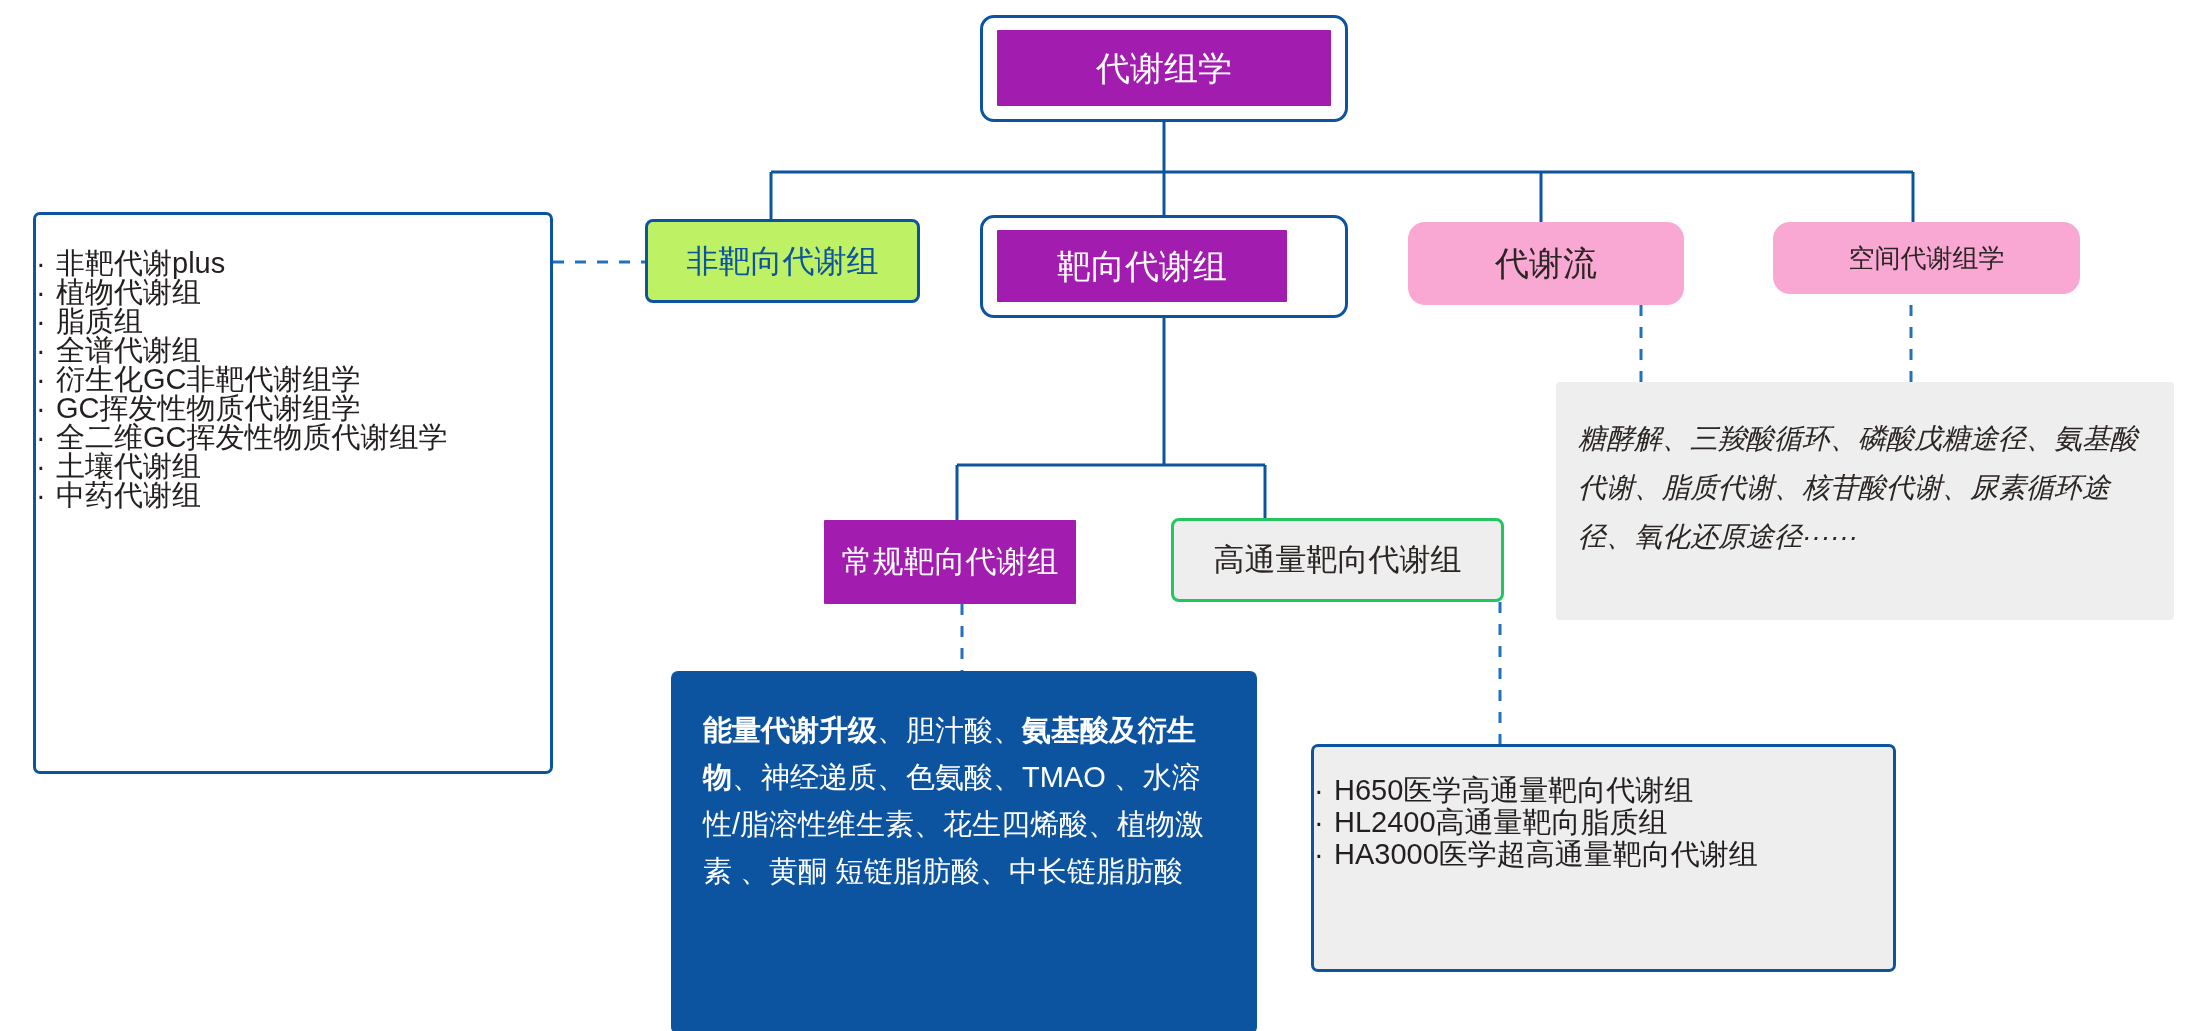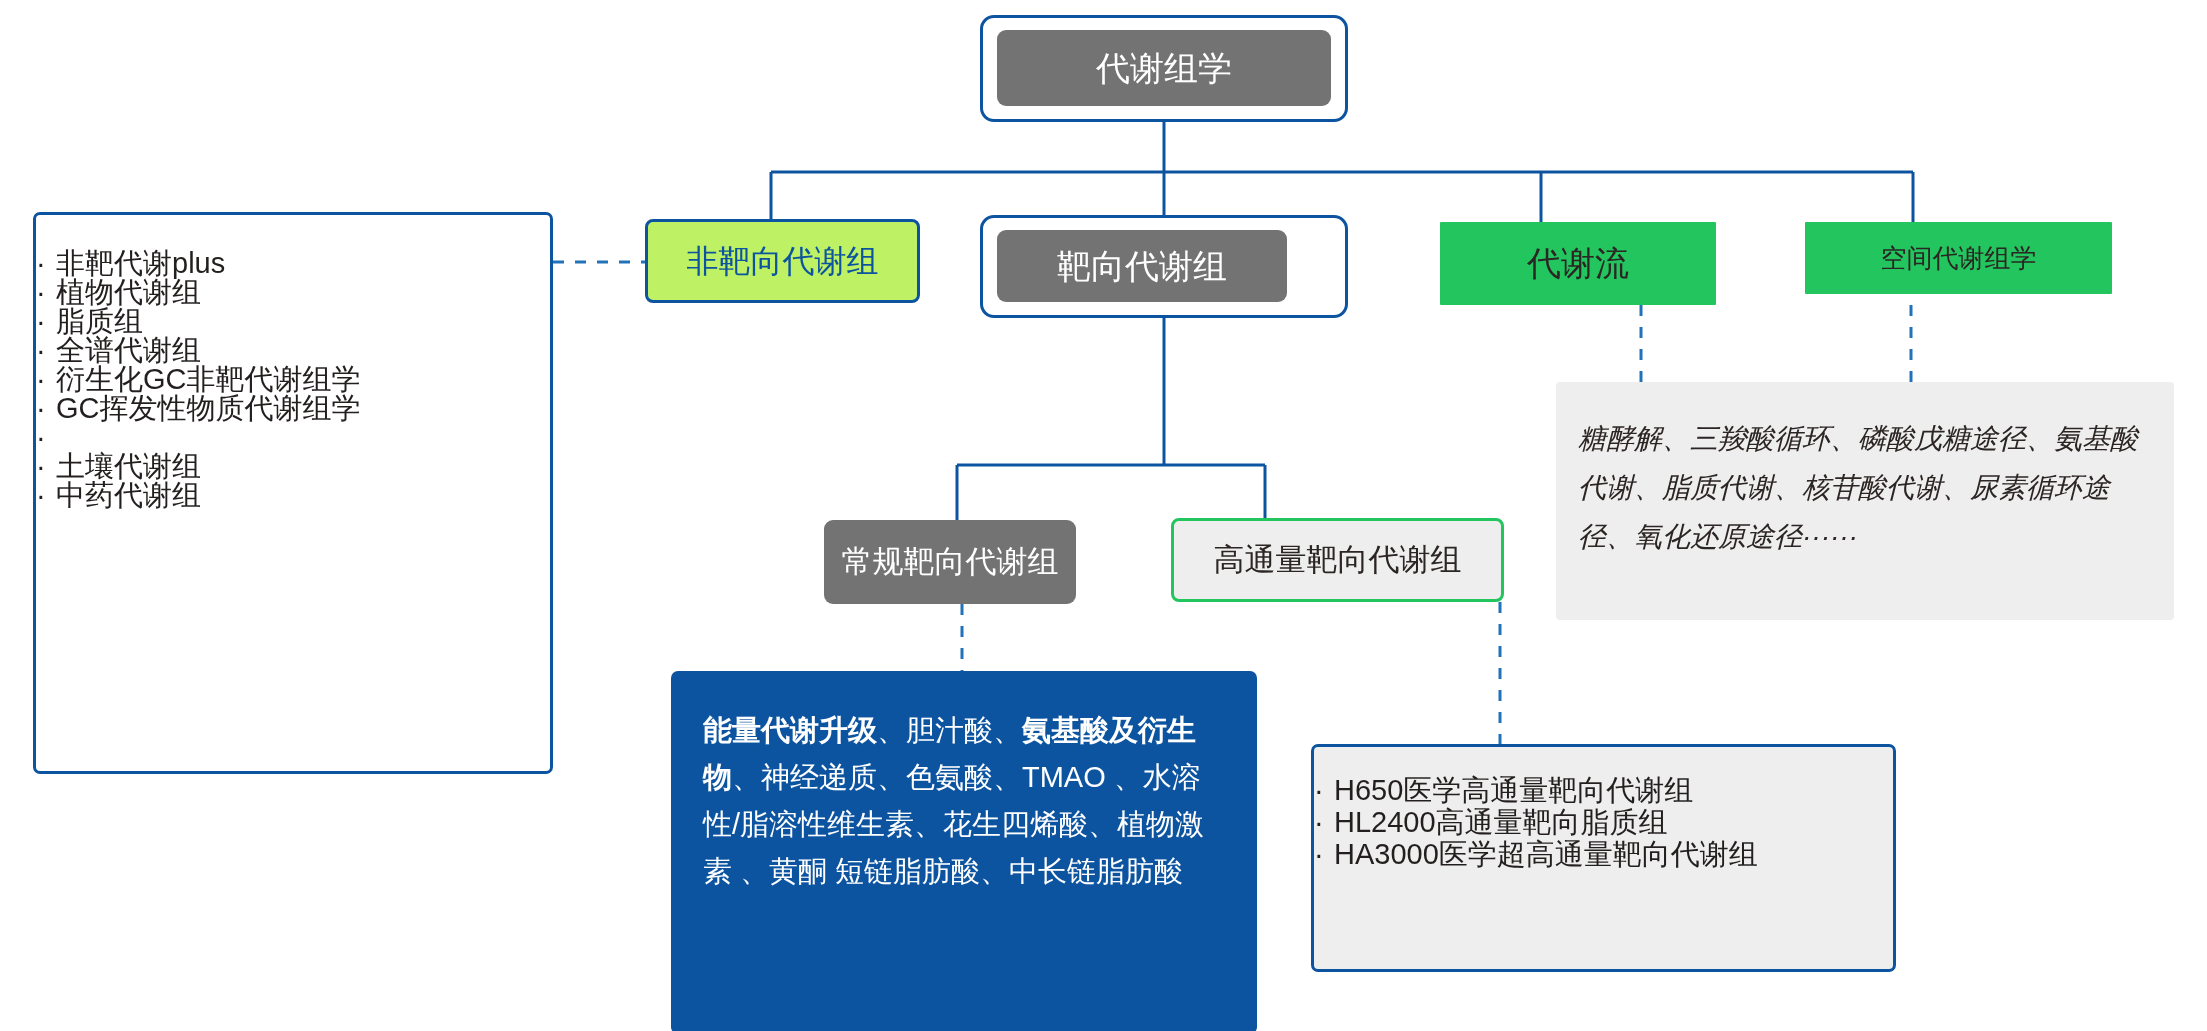--- a/index.html
+++ b/index.html
@@ -39,38 +39,37 @@
 
   
   .node-root-ring {
     position: absolute;
     box-sizing: border-box;
     border: 3px solid #0d54a0;
     border-radius: 14px;
     background: #ffffff;
   }
   .node-blue-filled {
-    background: #737373;
+    background: #a21caf;
     color: #ffffff;
-    border-radius: 9px;
+    border-radius: 1px;
     font-weight: 400;
   }
   .node-white-blueborder {
     background: #bef264;
     color: #0d54a0;
     border: 3px solid #0d54a0;
     border-radius: 8px;
     font-weight: 400;
   }
   .node-gray {
-    background: #22c55e;
+    background: #f9a8d4;
     color: #2b2523;
-    border-radius: 1px;
-    font-weight: 400;
-    margin-left: 32px;
+    border-radius: 17px;
+    font-weight: 400;
   }
   .node-gray-blueborder {
     background: #eeeeee;
     color: #2b2523;
     border: 3px solid #22c55e;
     border-radius: 8px;
     font-weight: 400;
   }
 
   
@@ -200,20 +199,21 @@
         <li>
           <span class="bullet-dot">·</span>
           <span>衍生化GC非靶代谢组学</span>
         </li>
         <li>
           <span class="bullet-dot">·</span>
           <span>GC挥发性物质代谢组学</span>
         </li>
         <li>
           <span class="bullet-dot">·</span>
+          <span>全二维GC挥发性物质代谢组学</span>
         </li>
         <li>
           <span class="bullet-dot">·</span>
           <span>土壤代谢组</span>
         </li>
         <li>
           <span class="bullet-dot">·</span>
           <span>中药代谢组</span>
         </li>
       </ul>

